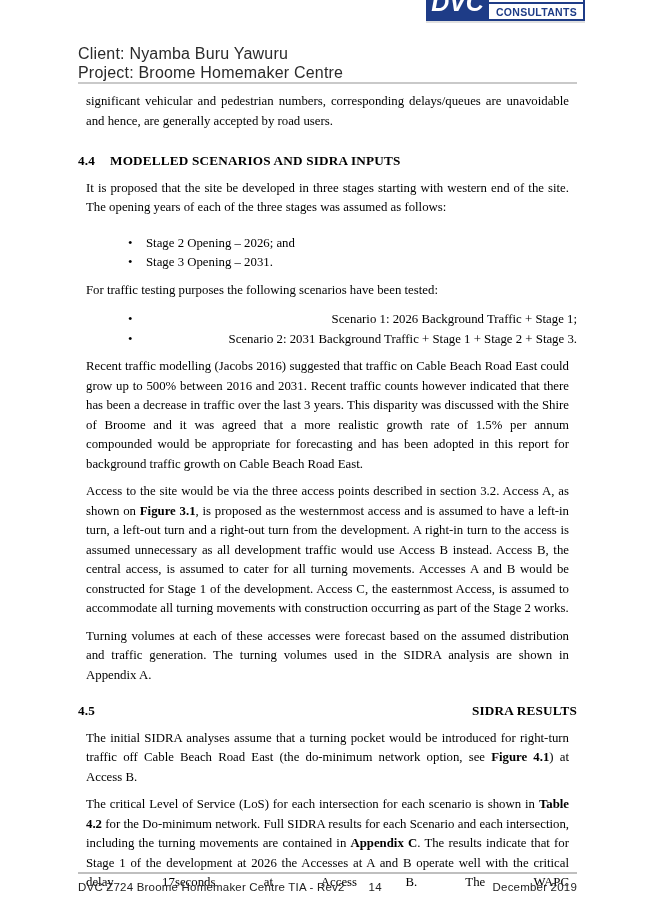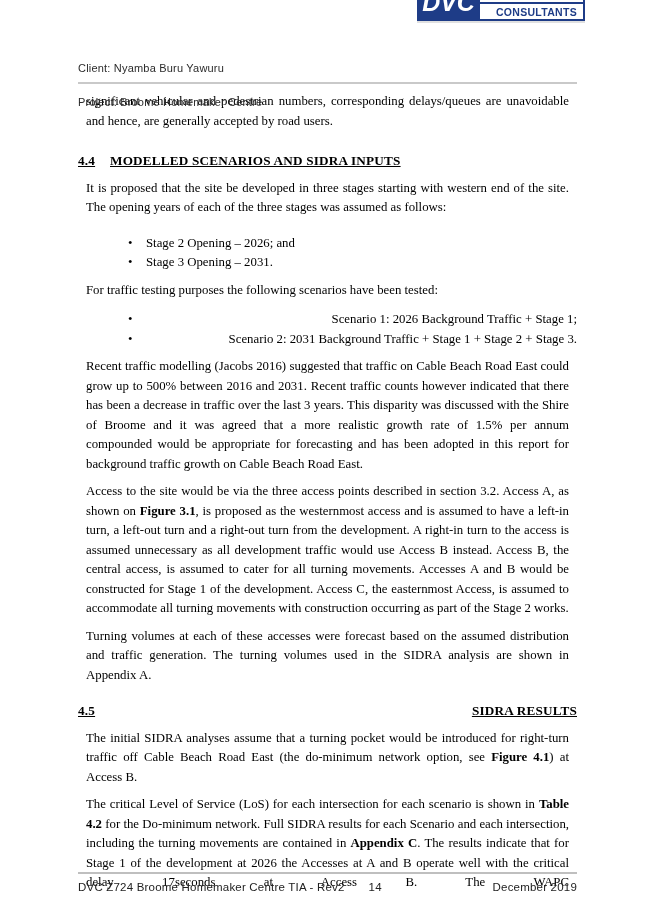--- a/index.html
+++ b/index.html
@@ -17,25 +17,24 @@
   .hdr {
     position: relative;
     margin: 0 76px 0 78px;
     padding-top: 44px;
     border-bottom: 2px solid #c9c9c9;
     height: 38px; 
     box-sizing: content-box;
   }
   .hdr-line {
     font-family: "Liberation Sans", sans-serif;
-    font-size: 11px;
+    font-size: 16px;
     line-height: 19px;
     color: #2b2b2b;
     letter-spacing: 0.2px;
-    margin-top: 15px;
   }
   .logo {
     position: absolute;
     right: -8px;
     top: -16px;
     display: flex;
     border: 2px solid #1e3c87;
     background: #ffffff;
     box-shadow: 0 2px 0 rgba(0,0,0,0.12);
   }
@@ -52,36 +51,36 @@
     padding: 3px 5px 3px 3px;
   }
   .logo-right { display: flex; flex-direction: column; }
   .logo-row {
     font-family: "Liberation Sans", sans-serif;
     font-weight: bold;
     color: #1e3c87;
     font-size: 10.5px;
     line-height: 1;
     letter-spacing: 0.3px;
-    padding: 3px 6px 2px 16px;
+    padding: 3px 6px 2px 7px;
     white-space: nowrap;
   }
   .logo-row.top { border-bottom: 2px solid #1e3c87; }
   
   .doc {
     margin: 0 76px 0 78px;
     font-size: 12.8px;
     line-height: 19.5px;
   }
   .doc p {
     margin: 8px;
     text-align: justify;
   }
   .p-intro        { margin-top: 13px; }
-  .h-sec          { display: flex; font-weight: bold; font-size: 13.2px; letter-spacing: 0.2px; text-decoration: underline; }
+  .h-sec          { display: flex; font-weight: bold; font-size: 13.2px; letter-spacing: 0.2px; }
   .h-sec .num     { width: 32px; flex: 0 0 32px; }
   .h-44           { margin-top: 20px; }
   .p-stages       { margin-top: 10px; }
   ul.blist        { list-style: none; margin: 16px 0 0 0; padding: 0 0 0 68px; }
   ul.blist li     { position: relative; line-height: 19.5px; }
   ul.blist li::before {
     content: "\2022";
     position: absolute;
     left: -18px;
     top: 0;

